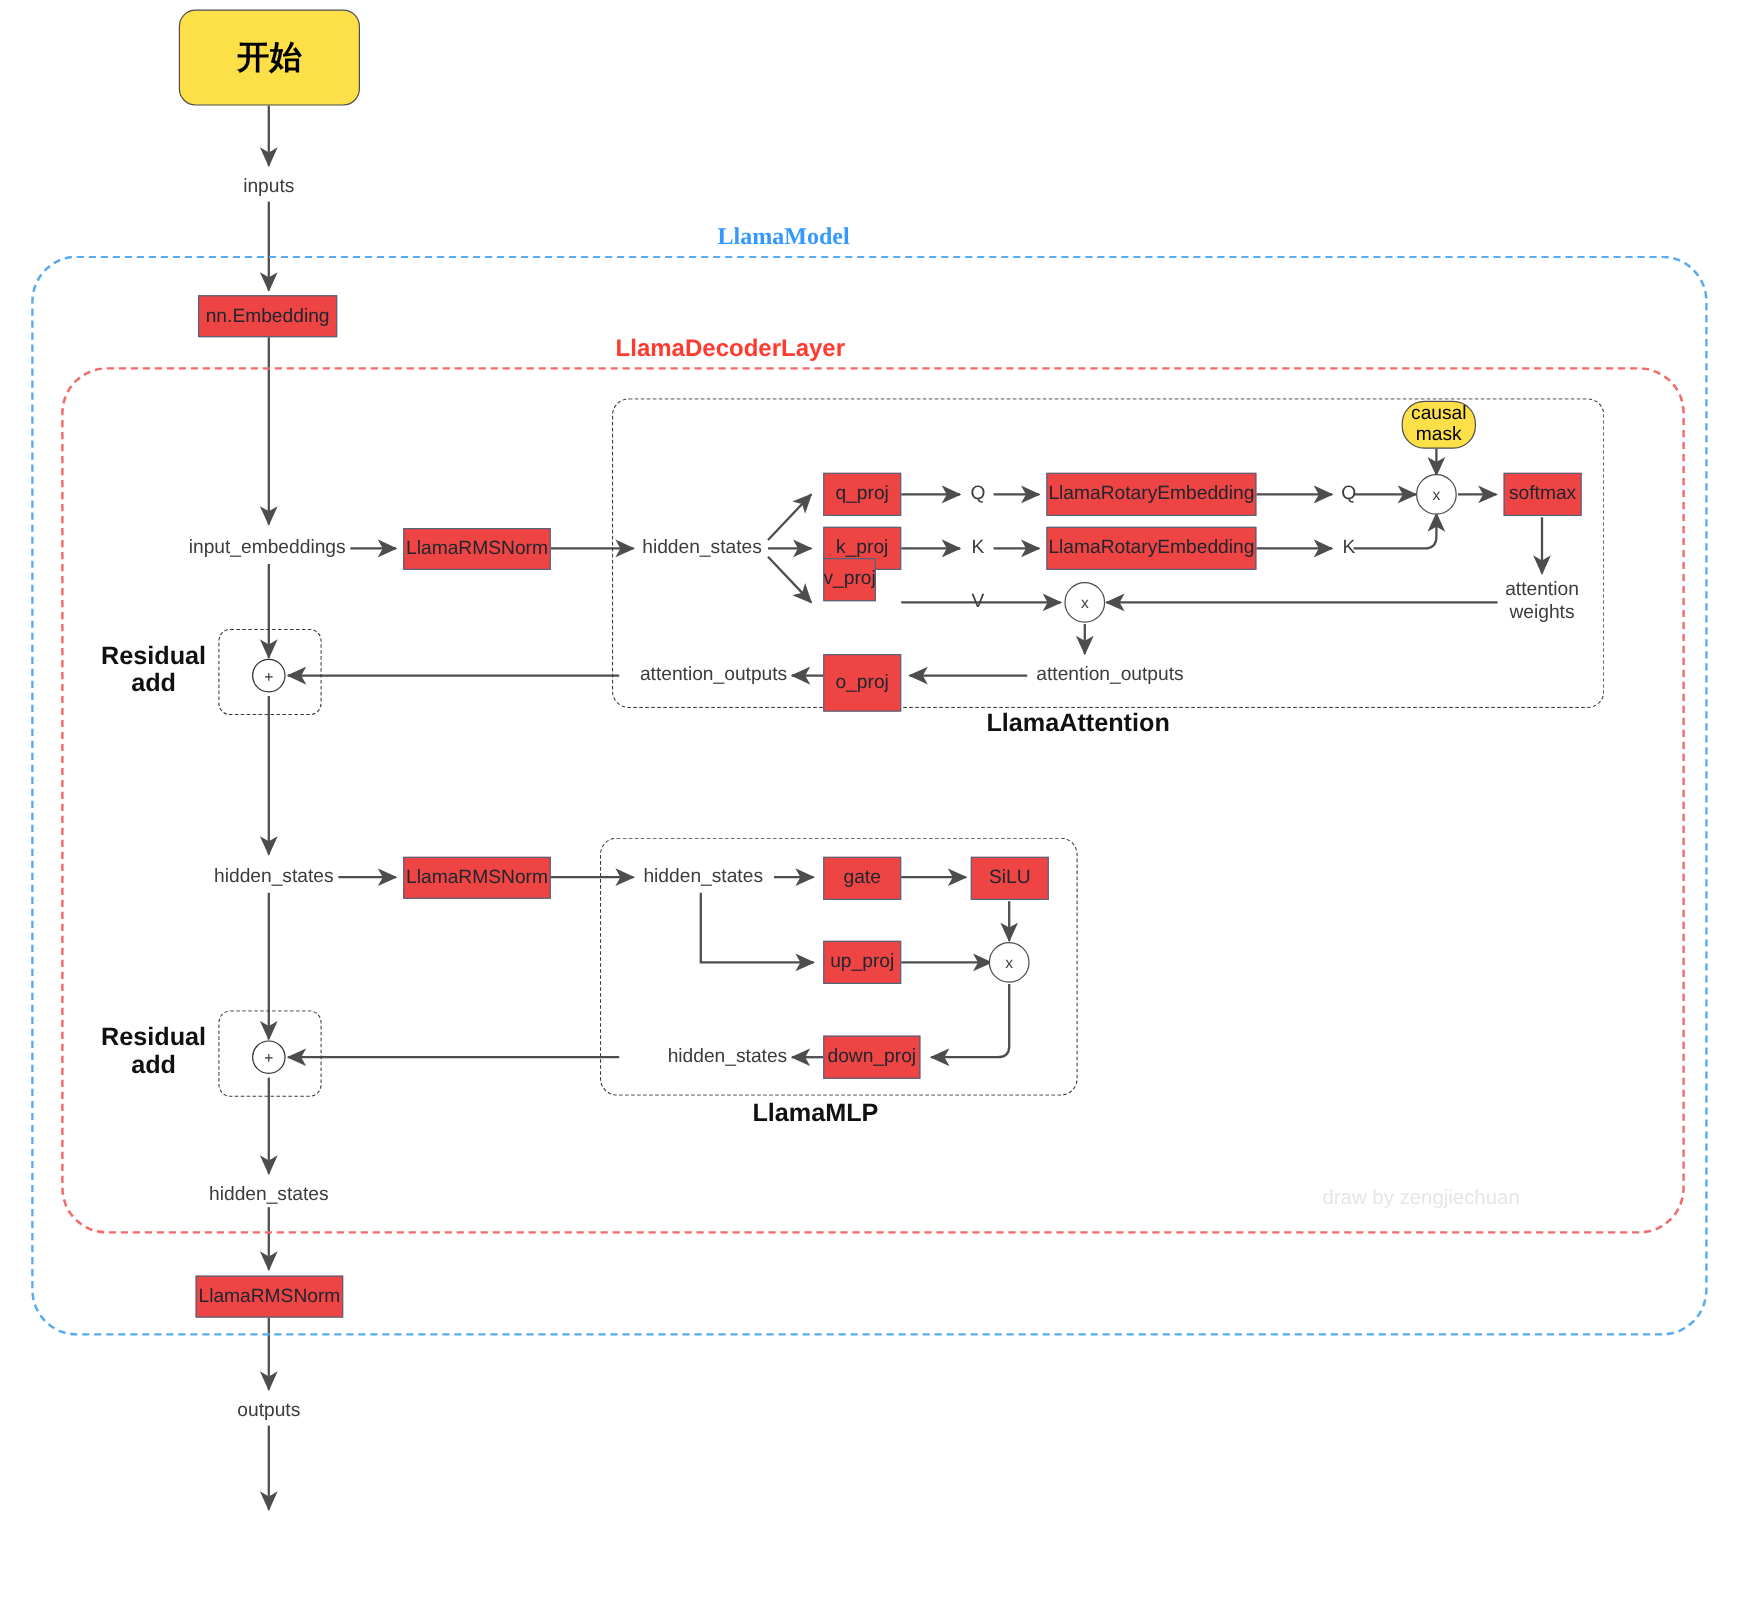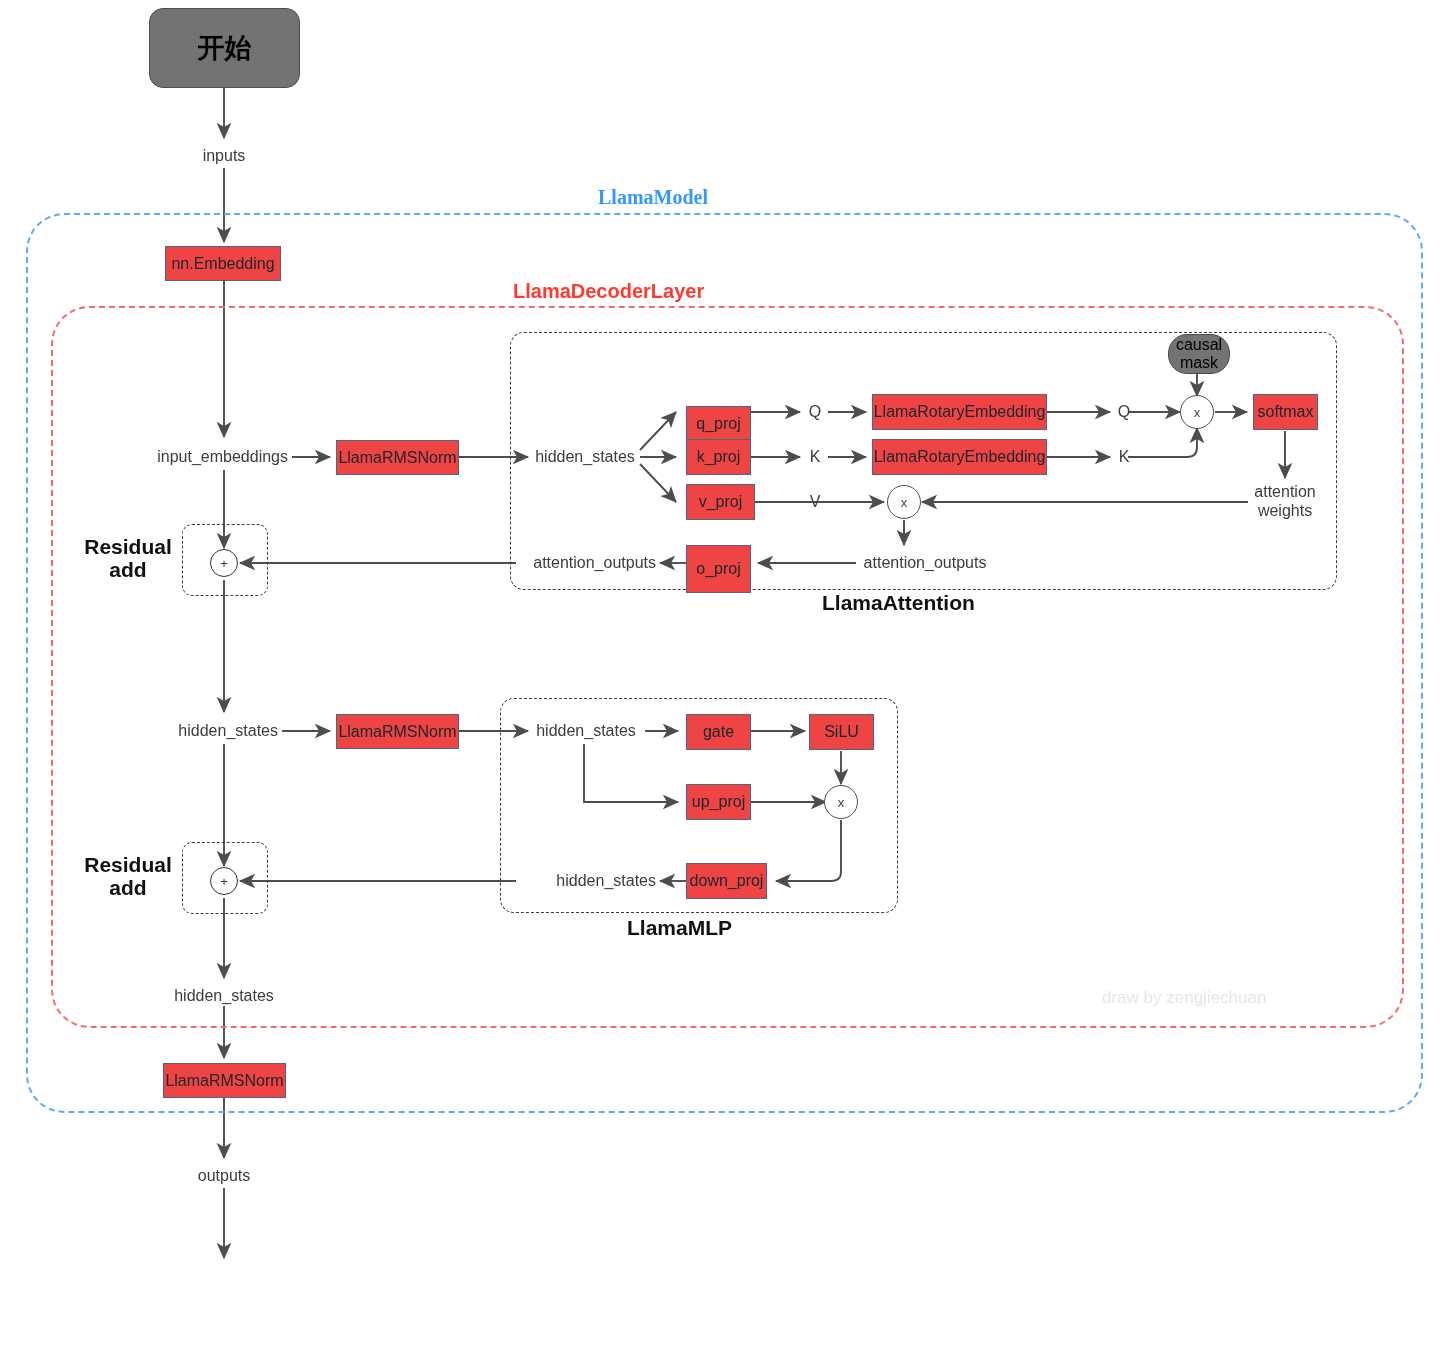--- a/index.html
+++ b/index.html
@@ -34,21 +34,21 @@
   }
   
   .proc {
     background: #ef4444;
     border: 1.6px solid #51657c;
     font-size: 16px;
     color: #20262e;
   }
   
   .term {
-    background: #737373;
+    background: #fde047;
     border: 1.8px solid #4d4d4d;
     border-radius: 14px;
     font-weight: bold;
     color: #000;
   }
   .term-big { font-size: 27px; }
   .term-small { font-size: 16px; line-height: 1.15; font-weight: normal; white-space: normal; }
   
   .elabel {
     position: absolute;
@@ -225,23 +225,23 @@
   <div class="node term term-big" style="left:149px; top:8px; width:151px; height:80px;">开始</div>
 
   <div class="node proc" style="left:165px; top:246px; width:116px; height:35px;">nn.Embedding</div>
 
   <div class="node proc" style="left:336px; top:440px; width:123px; height:35px;">LlamaRMSNorm</div>
 
   <div class="node proc" style="left:336px; top:714px; width:123px; height:35px;">LlamaRMSNorm</div>
 
   <div class="node proc" style="left:163px; top:1063px; width:123px; height:35px;">LlamaRMSNorm</div>
 
-  <div class="node proc" style="left:686px; top:394px; width:65px; height:36px;margin-top:12px;">q_proj</div>
+  <div class="node proc" style="left:686px; top:394px; width:65px; height:36px;">q_proj</div>
   <div class="node proc" style="left:686px; top:439px; width:65px; height:36px;">k_proj</div>
-  <div class="node proc" style="left:686px; top:484px; width:69px; height:36px;">v_proj</div>
+  <div class="node proc" style="left:686px; top:465px; width:44px; height:36px;">v_proj</div>
   <div class="node proc" style="left:686px; top:545px; width:65px; height:48px;">o_proj</div>
 
   <div class="node proc" style="left:872px; top:394px; width:175px; height:36px;">LlamaRotaryEmbedding</div>
   <div class="node proc" style="left:872px; top:439px; width:175px; height:36px;">LlamaRotaryEmbedding</div>
 
   <div class="node proc" style="left:1253px; top:394px; width:65px; height:36px;">softmax</div>
 
   <div class="node term term-small" style="left:1168px; top:334px; width:62px; height:40px; border-radius:19px; flex-direction:column;">
     <span>causal</span>
     <span>mask</span>

